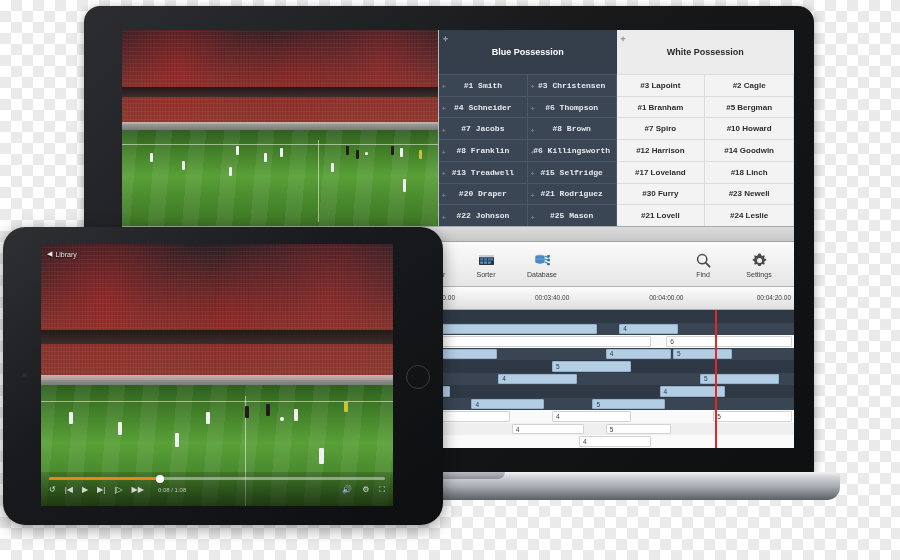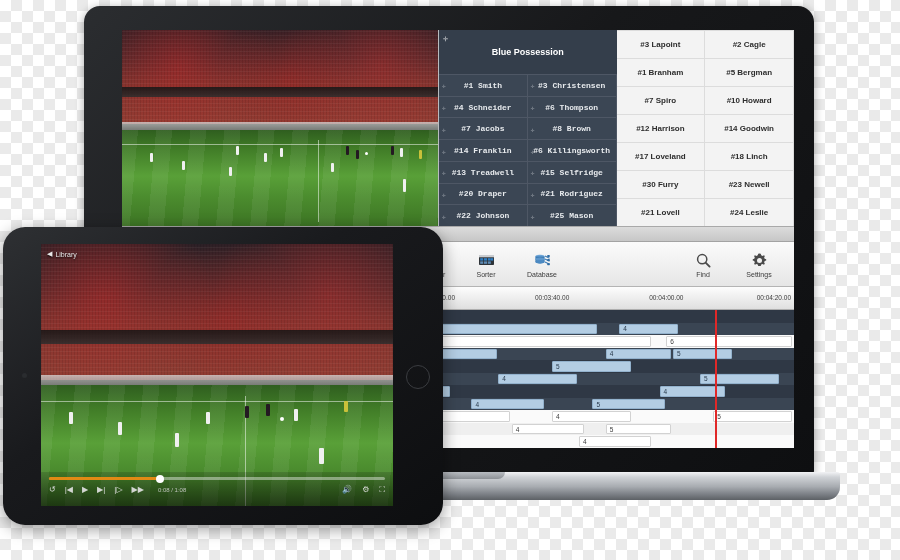--- a/index.html
+++ b/index.html
@@ -187,21 +187,21 @@
                   <div class="rcell">
                       <span class="pin">✛</span>
                       <span>#4 Schneider</span>
                     </div>
                   <div class="rcell">
                       <span class="pin">✛</span>
                       <span>#7 Jacobs</span>
                     </div>
                   <div class="rcell">
                       <span class="pin">✛</span>
-                      <span>#14 Franklin</span>
+                      <span>#8 Franklin</span>
                     </div>
                   <div class="rcell">
                       <span class="pin">✛</span>
                       <span>#13 Treadwell</span>
                     </div>
                   <div class="rcell">
                       <span class="pin">✛</span>
                       <span>#20 Draper</span>
                     </div>
                   <div class="rcell">
@@ -236,20 +236,24 @@
                     </div>
                   <div class="rcell">
                       <span class="pin">✛</span>
                       <span>#25 Mason</span>
                     </div>
                 </div>
               </div>
             </div>
 
             <div class="roster-col white">
+              <div class="roster-head">
+                <span class="pin">✛</span>
+                <span>White Possession</span>
+              </div>
               <div class="roster-body">
                 <div class="roster-sub">
                   <div class="rcell">
                       <span>#3 Lapoint</span>
                     </div>
                   <div class="rcell">
                       <span>#1 Branham</span>
                     </div>
                   <div class="rcell">
                       <span>#7 Spiro</span>

